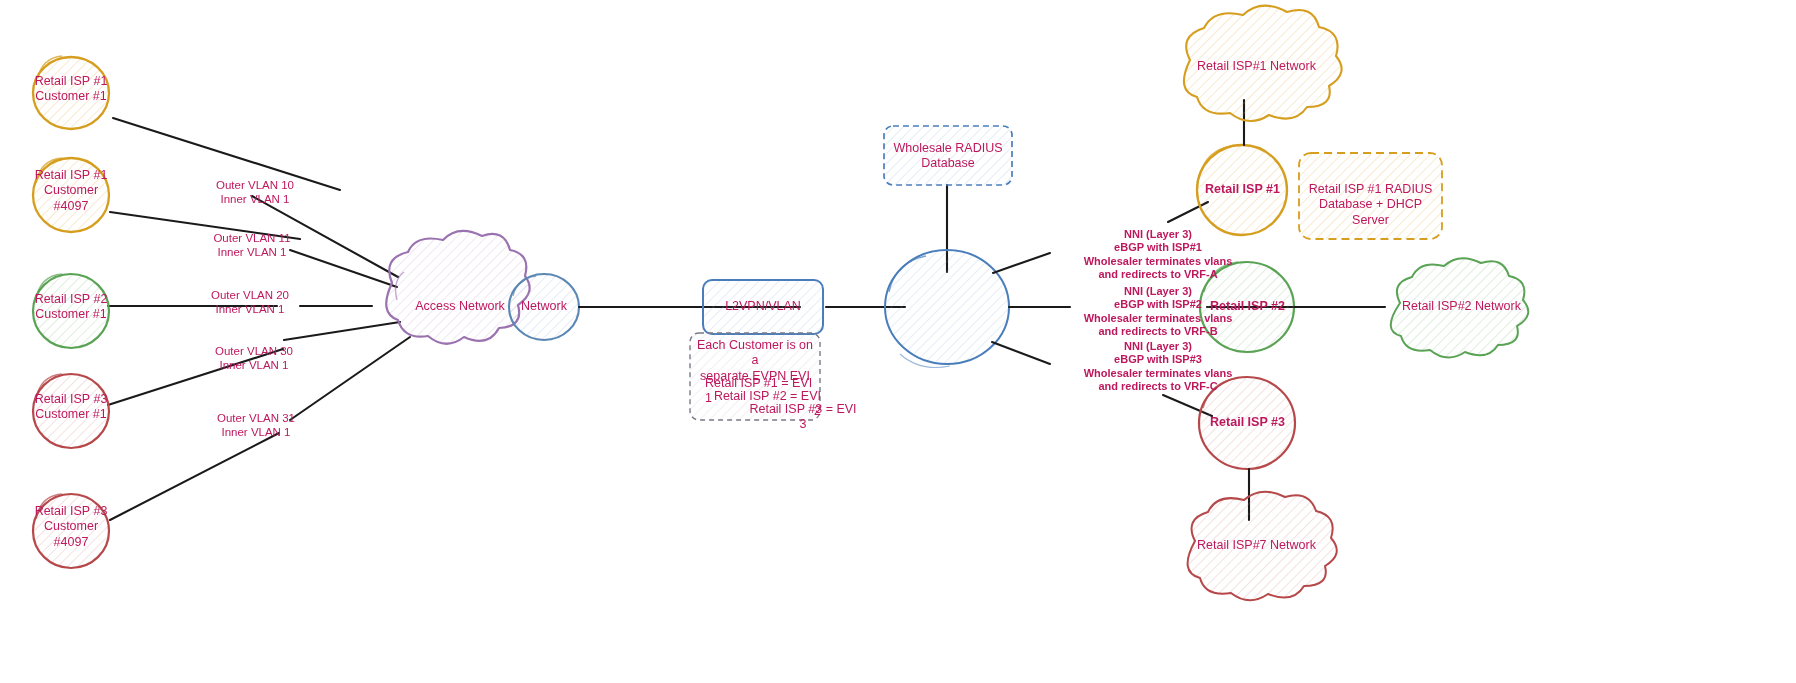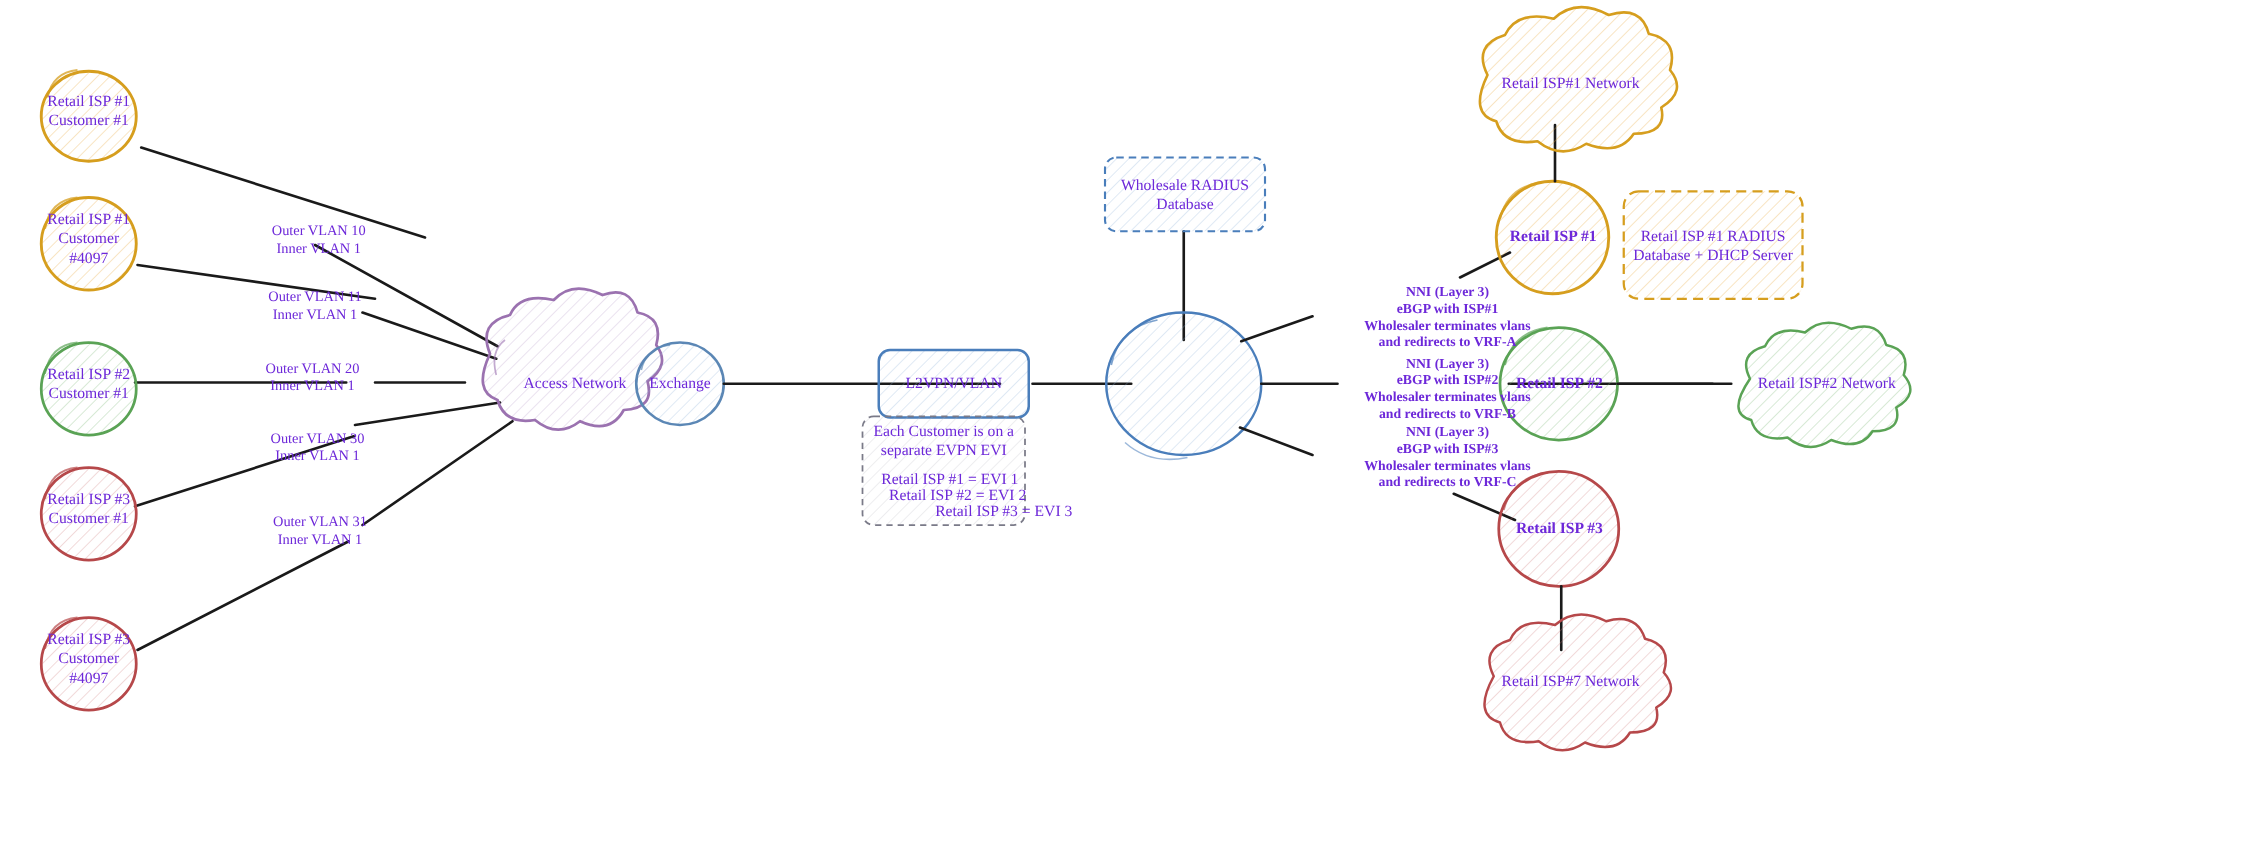--- a/index.html
+++ b/index.html
@@ -23,22 +23,22 @@
   svg.layer {
     position: absolute;
     left: 0;
     top: 0;
     width: 1796px;
     height: 683px;
   }
   .lbl {
     position: absolute;
     text-align: center;
-    color: #6d28d9;
-    font-family: Liberation Serif, serif;
+    color: #be185d;
+    font-family: Liberation Sans, sans-serif;
     line-height: 1.22;
     white-space: pre-line;
     pointer-events: none;
   }
   .node-label { font-size: 12.5px; }
   .node-label-b { font-size: 12.5px; font-weight: bold; }
   .vlan-label { font-size: 11.5px; }
   .nni-label { font-size: 11px; font-weight: bold; }
   .note-label { font-size: 12.5px; }
   .box-label { font-size: 12.5px; }
@@ -250,21 +250,21 @@
   <div class="lbl vlan-label" style="left:192px; top:231px; width:120px;">Outer VLAN 11
 Inner VLAN 1</div>
   <div class="lbl vlan-label" style="left:190px; top:288px; width:120px;">Outer VLAN 20
 Inner VLAN 1</div>
   <div class="lbl vlan-label" style="left:194px; top:344px; width:120px;">Outer VLAN 30
 Inner VLAN 1</div>
   <div class="lbl vlan-label" style="left:196px; top:411px; width:120px;">Outer VLAN 31
 Inner VLAN 1</div>
 
   <div class="lbl node-label" style="left:400px; top:299px; width:120px;">Access Network</div>
-  <div class="lbl node-label" style="left:501px; top:299px; width:86px;">Exchange</div>
+  <div class="lbl node-label" style="left:501px; top:299px; width:86px;">Network</div>
   <div class="lbl node-label" style="left:703px; top:299px; width:120px;">L2VPN/VLAN</div>
   <div class="lbl box-label" style="left:884px; top:141px; width:128px;text-align:center;">Wholesale RADIUS
 Database</div>
 
   <div class="lbl note-label" style="left:694px; top:338px; width:122px;">Each Customer is on a
 separate EVPN EVI</div>
   <div class="lbl note-label" style="left:699px; top:376px; width:116px; text-align:left; padding-left:6px;">Retail ISP #1 = EVI 1</div>
   <div class="lbl note-label" style="left:699px; top:389px; width:116px; text-align:right; padding-left:6px;">Retail ISP #2 = EVI 2</div>
   <div class="lbl note-label" style="left:699px; top:402px; width:116px; text-align:center; padding-left:6px;margin-left:40px;">Retail ISP #3 = EVI 3</div>
 

